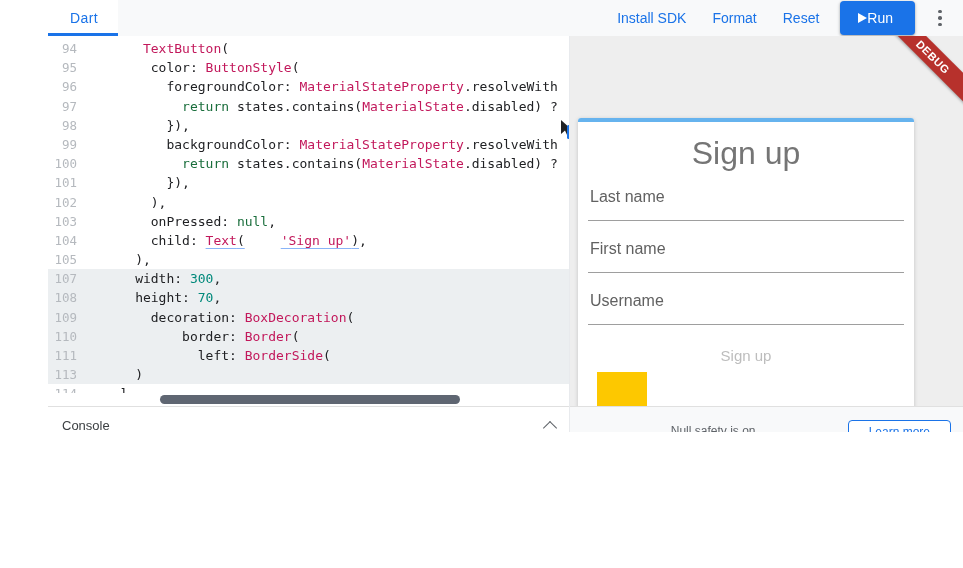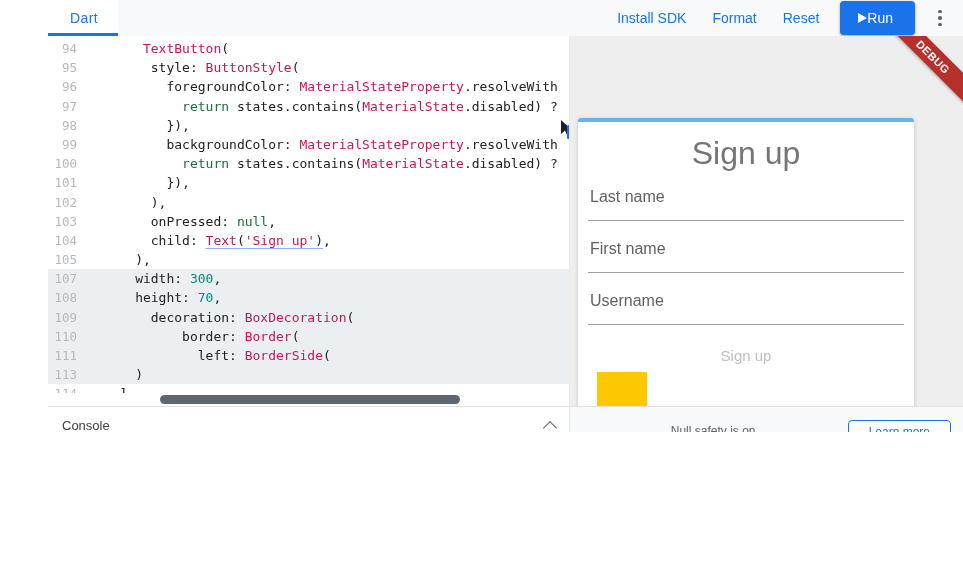--- a/index.html
+++ b/index.html
@@ -140,21 +140,21 @@
     color: #202124;
     overflow: hidden;
   }
   .code-line.hl .code-txt { background: #eceff1; }
   .code-line.hl .ln { background: #eceff1; }
 
   
   .t-type   { color: #c2185b; }
   .t-kw     { color: #1a6e3c; }
   .t-num    { color: #00897b; }
-  .t-str    { color: #c2185b; }
+  .t-str    { color: #c2185b; margin-left: 36px; }
   .t-plain  { color: #202124; }
   .t-under  { text-decoration: underline; text-decoration-color: #8ab4f8; text-underline-offset: 3px; }
 
   
   .v-scroll {
     position: absolute; right: 5px; top: 385px;
     width: 9px; height: 110px;
     background: #5f6672;
     border-radius: 5px;
   }
@@ -334,21 +334,21 @@
           <i></i>
       </div>
     </div>
 
     <div class="body-split">
 
       <div class="editor-pane">
         <div class="code-area">
           <div id="code-lines">
               <div class="code-line"><span class="ln">94</span><span class="code-txt"><span class="t-plain">      </span><span class="t-type">TextButton</span><span class="t-plain">(</span></span></div>
-              <div class="code-line"><span class="ln">95</span><span class="code-txt"><span class="t-plain">       style: </span><span class="t-type">ButtonStyle</span><span class="t-plain">(</span></span></div>
+              <div class="code-line"><span class="ln">95</span><span class="code-txt"><span class="t-plain">       color: </span><span class="t-type">ButtonStyle</span><span class="t-plain">(</span></span></div>
               <div class="code-line"><span class="ln">96</span><span class="code-txt"><span class="t-plain">         foregroundColor: </span><span class="t-type">MaterialStateProperty</span><span class="t-plain">.resolveWith</span></span></div>
               <div class="code-line"><span class="ln">97</span><span class="code-txt"><span class="t-plain">           </span><span class="t-kw">return</span><span class="t-plain"> states.contains(</span><span class="t-type">MaterialState</span><span class="t-plain">.disabled) ?</span></span></div>
               <div class="code-line"><span class="ln">98</span><span class="code-txt"><span class="t-plain">         }),</span></span></div>
               <div class="code-line"><span class="ln">99</span><span class="code-txt"><span class="t-plain">         backgroundColor: </span><span class="t-type">MaterialStateProperty</span><span class="t-plain">.resolveWith</span></span></div>
               <div class="code-line"><span class="ln">100</span><span class="code-txt"><span class="t-plain">           </span><span class="t-kw">return</span><span class="t-plain"> states.contains(</span><span class="t-type">MaterialState</span><span class="t-plain">.disabled) ?</span></span></div>
               <div class="code-line"><span class="ln">101</span><span class="code-txt"><span class="t-plain">         }),</span></span></div>
               <div class="code-line"><span class="ln">102</span><span class="code-txt"><span class="t-plain">       ),</span></span></div>
               <div class="code-line"><span class="ln">103</span><span class="code-txt"><span class="t-plain">       onPressed: </span><span class="t-kw">null</span><span class="t-plain">,</span></span></div>
               <div class="code-line"><span class="ln">104</span><span class="code-txt"><span class="t-plain">       child: </span><span class="t-type t-under">Text</span><span class="t-under">(</span><span class="t-str t-under">'Sign up'</span><span class="t-under">)</span><span class="t-plain">,</span></span></div>
               <div class="code-line"><span class="ln">105</span><span class="code-txt"><span class="t-plain">     ),</span></span></div>

